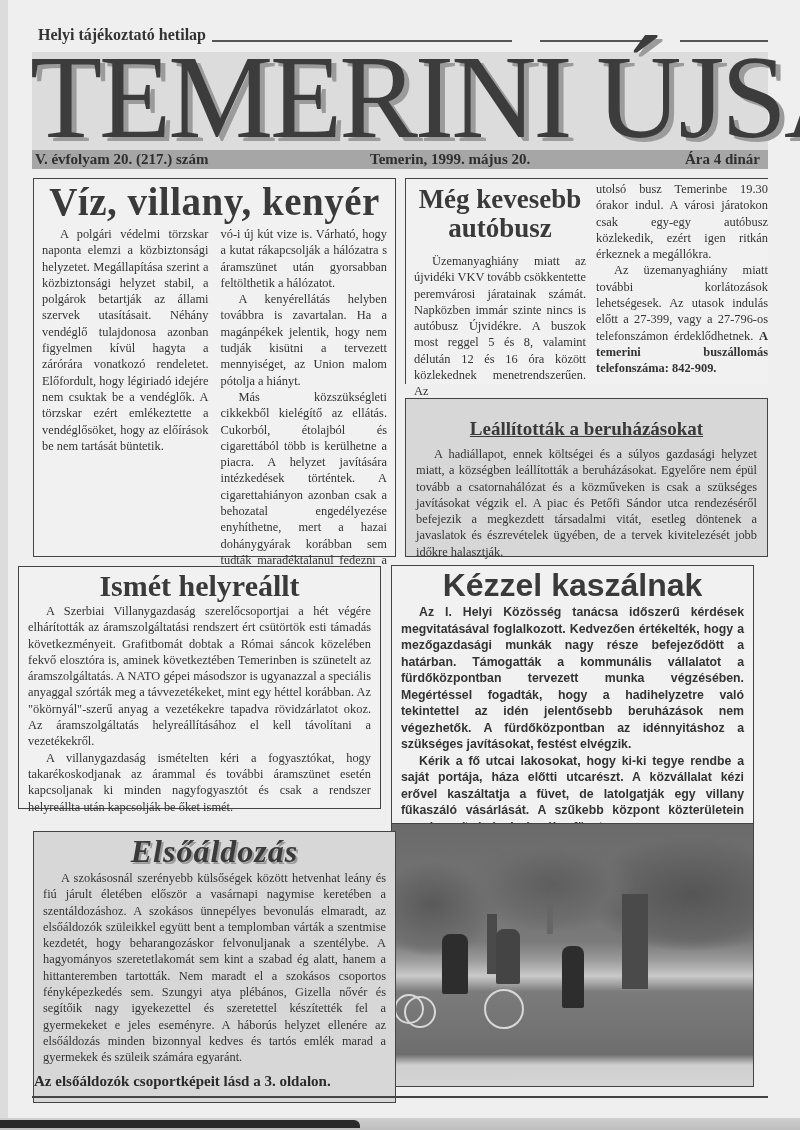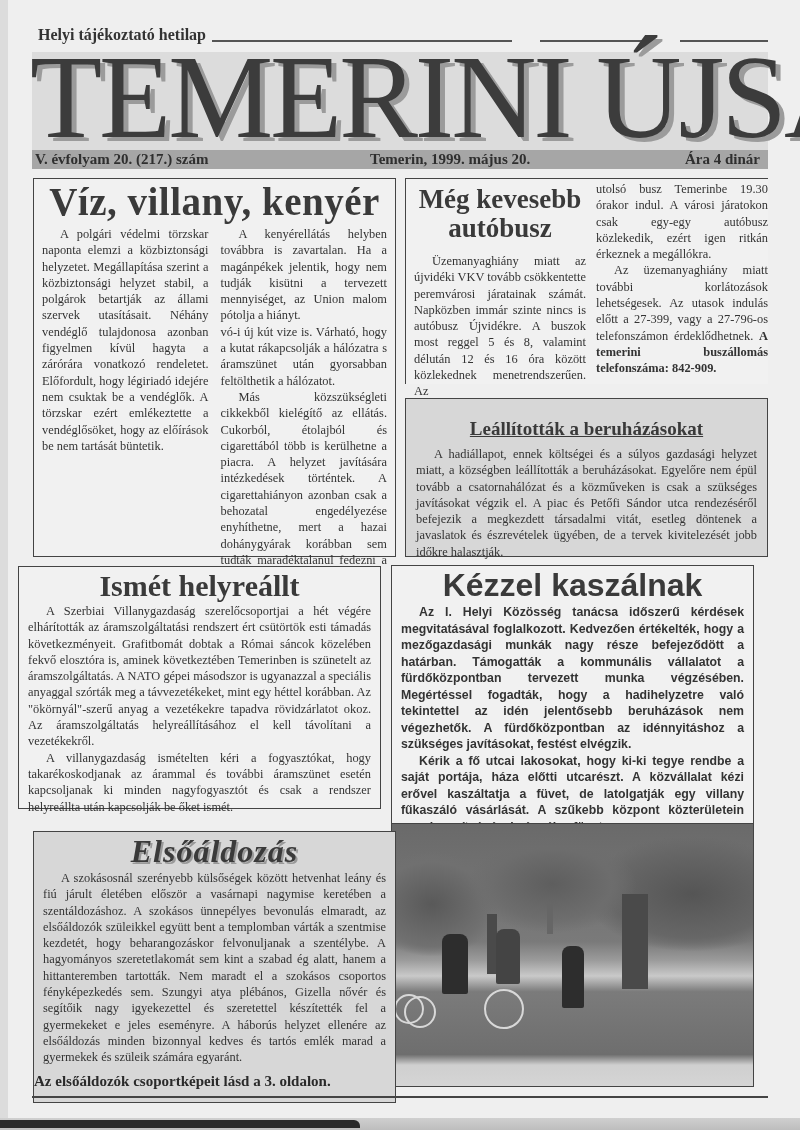--- a/index.html
+++ b/index.html
@@ -54,22 +54,22 @@
   <span style="right:8px;">Ára 4 dinár</span>
 </div>
 
 <div class="box" style="left:33px;top:178px;width:363px;height:379px;">
   <h2 style="font-size:39px;line-height:44px;letter-spacing:0.5px;margin-top:1px;">Víz, villany, kenyér</h2>
   <div class="cols2 txt" style="margin-top:2px;">
     <div>
       <p>A polgári védelmi törzskar naponta elemzi a közbiztonsági helyzetet. Megállapítása szerint a közbiztonsági helyzet stabil, a polgárok betartják az állami szervek utasításait. Néhány vendéglő tulajdonosa azonban figyelmen kívül hagyta a zárórára vonatkozó rendeletet. Előfordult, hogy légiriadó idejére nem csuktak be a vendéglők. A törzskar ezért emlékeztette a vendéglősöket, hogy az előírások be nem tartását büntetik.</p>
     </div>
     <div>
+      <p style="text-indent:0">vó-i új kút vize is. Várható, hogy a kutat rákapcsolják a hálózatra s áramszünet után gyorsabban feltölthetik a hálózatot.</p>
       <p>A kenyérellátás helyben továbbra is zavartalan. Ha a magánpékek jelentik, hogy nem tudják kisütni a tervezett mennyiséget, az Union malom pótolja a hiányt.</p>
-      <p style="text-indent:0">vó-i új kút vize is. Várható, hogy a kutat rákapcsolják a hálózatra s áramszünet után gyorsabban feltölthetik a hálózatot.</p>
       <p>Más közszükségleti cikkekből kielégítő az ellátás. Cukorból, étolajból és cigarettából több is kerülhetne a piacra. A helyzet javítására intézkedések történtek. A cigarettahiányon azonban csak a behozatal engedélyezése enyhíthetne, mert a hazai dohánygyárak korábban sem tudták maradéktalanul fedezni a piaci keresletet.</p>
     </div>
   </div>
 </div>
 
 <div class="box" style="left:405px;top:178px;width:363px;height:206px;border-bottom:none;border-right:none;">
   <div class="cols2 txt" style="padding:0 0 0 8px;gap:10px;">
     <div>
       <h2 style="font-size:27px;line-height:29px;margin:6px 0 10px;">
         <span>Még kevesebb</span><br>

